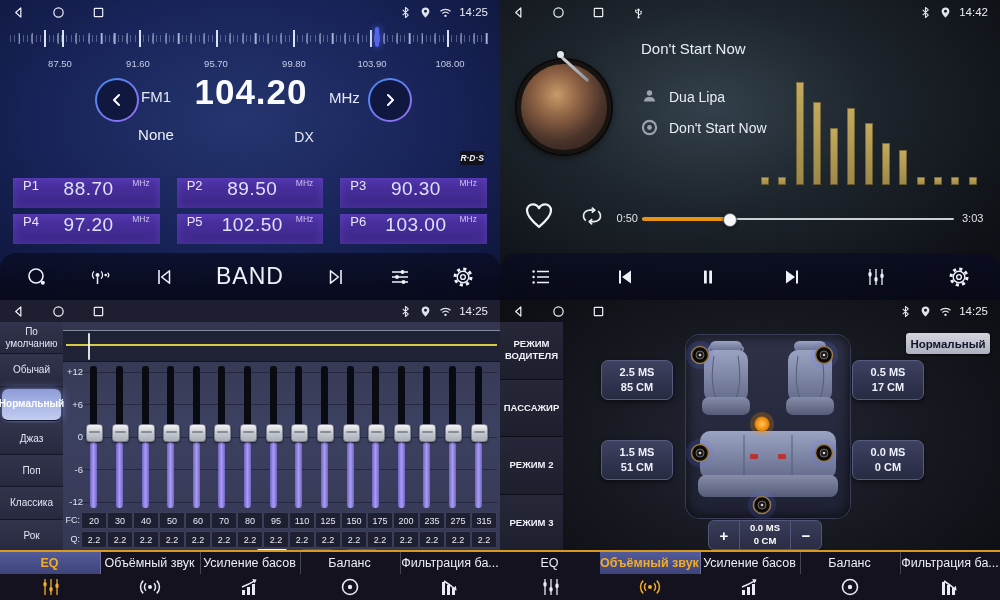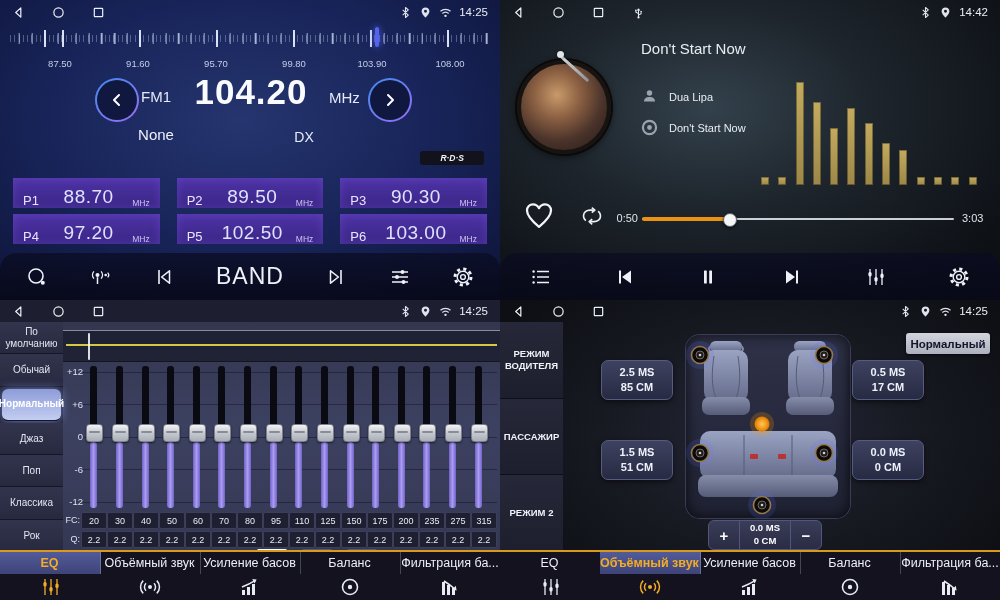--- a/index.html
+++ b/index.html
@@ -22,41 +22,41 @@
   .scale-labels{position:absolute;left:40px;right:30px;top:49px;display:flex;justify-content:space-between;margin-top:9px;}
   .scale-labels .sl{width:40px;text-align:center;font-size:9.5px;color:#c5cde6;}
   .btn-round{position:absolute;width:40px;height:40px;border-radius:50%;border:2.5px solid transparent;
      background:linear-gradient(#101840,#101840) padding-box,linear-gradient(140deg,#3f8df0,#9a6cf5) border-box;
      display:flex;align-items:center;justify-content:center;}
   .band-label{position:absolute;left:132px;top:88px;width:48px;text-align:center;font-size:15px;color:#e3e9f8;}
   .freq-big{position:absolute;left:185px;top:72px;width:132px;text-align:center;font-size:35px;font-weight:bold;letter-spacing:1px;color:#fafbff;}
   .mhz-label{position:absolute;left:329px;top:89px;font-size:15px;color:#e3e9f8;}
   .station-name{position:absolute;left:132px;top:126px;width:48px;text-align:center;font-size:15px;color:#eef1fa;}
   .dx-label{position:absolute;left:284px;top:129px;width:40px;text-align:center;font-size:14px;color:#e7ebf6;}
-  .rds-badge{position:absolute;right:16px;top:151px;background:#12121d;border-radius:3px;padding:2px 20px;font-size:8.5px;font-style:italic;font-weight:bold;color:#f2f3f8;}
+  .rds-badge{position:absolute;right:16px;top:151px;background:#12121d;border-radius:3px;padding:2px 0;font-size:8.5px;font-style:italic;font-weight:bold;color:#f2f3f8;}
   .presets{position:absolute;left:13px;right:13px;top:178px;display:grid;grid-template-columns:repeat(3,1fr);gap:6px 17px;}
   .preset{height:30px;border-radius:0;background:linear-gradient(180deg,#4e33a6,#3a2685);box-shadow:inset 0 0 10px rgba(130,90,230,.35);
-     display:flex;align-items:flex-end;padding:0 10px;}
+     display:flex;align-items:flex-start;padding:0 10px;}
   .p-label{font-size:13px;color:#e9e5ff;width:22px;}
   .p-freq{flex:1;text-align:center;font-size:19px;color:#dfe1ff;letter-spacing:.5px;}
   .p-unit{font-size:8.5px;color:#c9c4ee;}
   .toolbar{position:absolute;left:0;right:0;bottom:0;height:47px;border-radius:16px 16px 0 0;
      background:linear-gradient(180deg,rgba(10,12,34,.75),rgba(7,9,24,.9));
      display:flex;align-items:center;justify-content:space-between;padding:0 26px;}
   .tbicon{width:22px;height:22px;display:block;color:#eef1f8;}
   .band-btn{font-size:23px;color:#eef1f8;letter-spacing:1px;}
   
   #q-player{left:500px;top:0;background:radial-gradient(ellipse 370px 230px at 42% 36%,#33414c 0%,#1d242b 45%,#0c0f14 100%);}
   .pl-title{position:absolute;left:141px;top:40px;font-size:15px;color:#e8edf2;}
   .album{position:absolute;left:17px;top:60px;width:86px;height:86px;border-radius:50%;
      background:radial-gradient(circle at 42% 36%,#c89a6a 0%,#8a5f42 32%,#4a332a 62%,#241a16 100%);
      border:4px solid #171310;box-shadow:0 0 0 2px #0a0908,0 2px 8px #000a;}
   .tonearm{position:absolute;left:61px;top:55px;width:37px;height:2.5px;background:linear-gradient(90deg,#d6dade,#8d9298);border-radius:2px;transform:rotate(42deg);transform-origin:left center;}
   .tonearm-pivot{position:absolute;left:57px;top:51px;width:7px;height:7px;border-radius:50%;background:#e4e7ea;box-shadow:0 0 3px #0009;}
-  .meta-row{position:absolute;display:flex;align-items:center;gap:11px;font-size:11px;color:#e9edf2;}
+  .meta-row{position:absolute;display:flex;align-items:center;gap:11px;font-size:14px;color:#e9edf2;}
   .micon{width:17px;height:17px;display:block;color:#9aa4b0;}
   .viz{position:absolute;left:261px;top:77px;height:108px;display:flex;align-items:flex-end;gap:9.3px;}
   .vbar{width:8px;border-radius:1px;background:linear-gradient(180deg,#c3aa5e,#9c8748);box-shadow:inset 0 0 0 1px rgba(0,0,0,.35);}
   .fav-heart{position:absolute;left:24px;top:201px;width:30px;height:30px;color:#f2f4f7;}
   .repeat-ic{position:absolute;left:80px;top:205px;width:24px;height:24px;color:#eef1f4;}
   .time-elapsed{position:absolute;left:108px;top:212px;width:30px;text-align:right;font-size:11px;color:#dfe3e8;}
   .time-total{position:absolute;right:12px;top:212px;width:26px;font-size:11px;color:#dfe3e8;}
   .ptrack{position:absolute;left:142px;top:215px;width:312px;height:8px;}
   .ptrack-bg{position:absolute;left:0;right:0;top:3px;height:2px;background:rgba(235,240,245,.85);border-radius:1px;}
   .ptrack-fill{position:absolute;left:0;top:2px;height:4px;background:#e89312;border-radius:2px;}
@@ -721,20 +721,23 @@
 
         <div class="sn-item">
           <span>РЕЖИМ ВОДИТЕЛЯ</span>
         </div>
         <div class="sn-item">
           <span>ПАССАЖИР</span>
         </div>
         <div class="sn-item">
           <span>РЕЖИМ 2</span>
         </div>
+        <div class="sn-item">
+          <span>РЕЖИМ 3</span>
+        </div>
       </div>
     <div class="profile-btn">Нормальный</div>
     <div class="car-panel">
       <svg width="164" height="183" viewBox="0 0 164 183">
         <defs>
           <linearGradient id="sg" x1="0" y1="0" x2="0" y2="1">
               <stop offset="0" stop-color="#9ba3c2"></stop>
               <stop offset="1" stop-color="#646b8a"></stop>
             </linearGradient>
           <linearGradient id="sg2" x1="0" y1="0" x2="0" y2="1">

